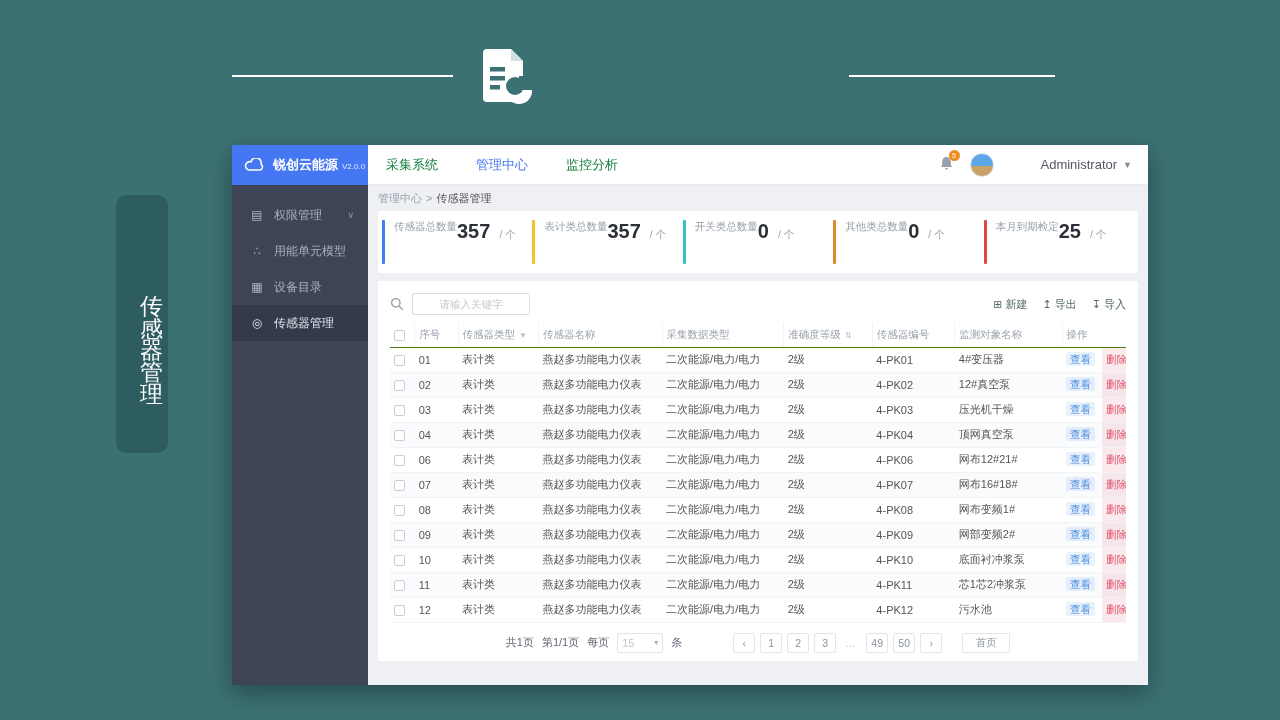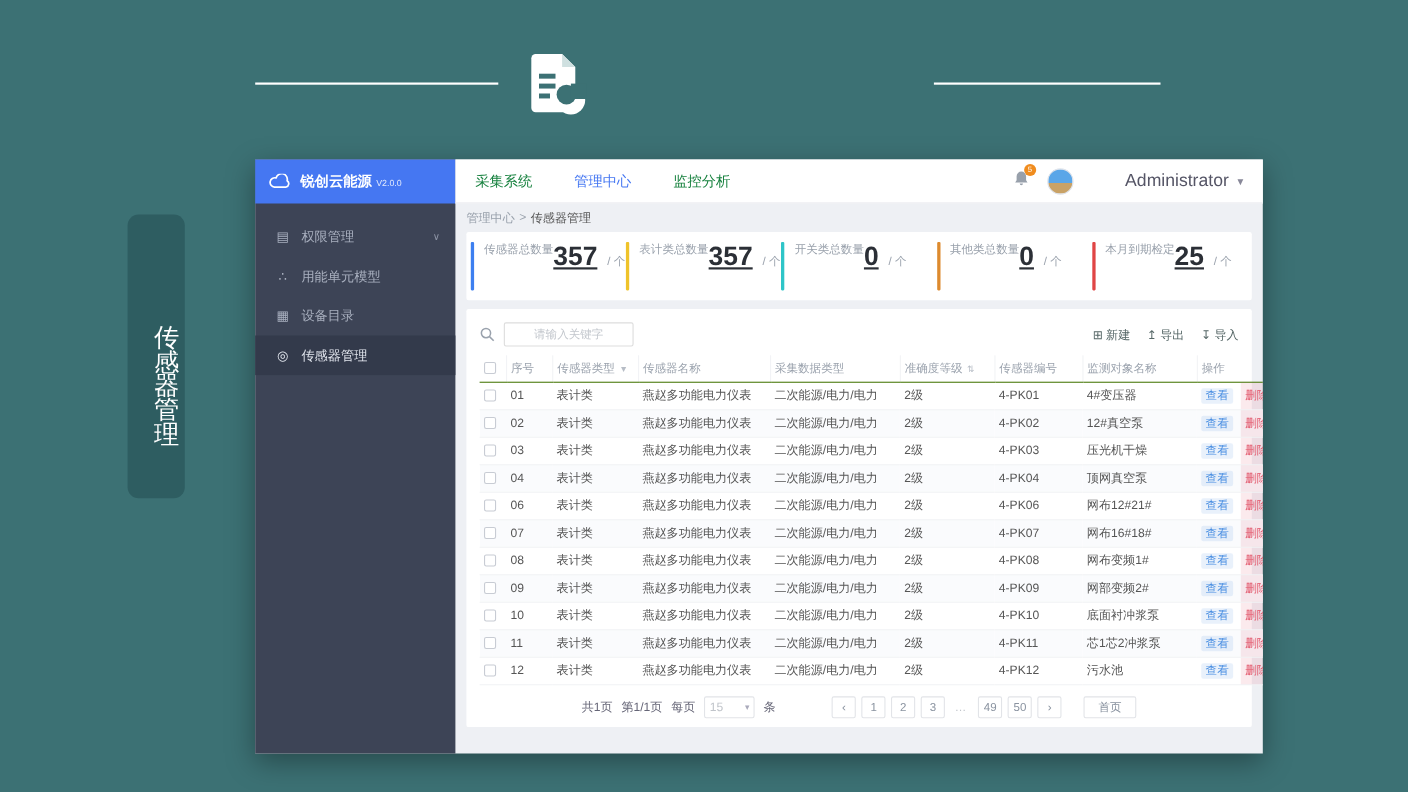--- a/index.html
+++ b/index.html
@@ -25,21 +25,21 @@
     writing-mode:vertical-rl; text-orientation:upright;
     font-size:23px; letter-spacing:22px; padding-top:16px; text-align:left;
     margin:0 auto; display:flex; justify-content:center;
   }
   
   .window {
     position:absolute; left:232px; top:145px; width:916px; height:540px;
     background:#eef0f4; box-shadow:0 8px 24px rgba(0,0,0,.35); display:flex;
   }
   
-  .sidebar { width:182px; height:100%; background:#3d4456; flex:none; }
+  .sidebar { width:136px; height:100%; background:#3d4456; flex:none; }
   .logo {
     height:40px; background:#4577f2; display:flex; align-items:center;
     padding:0 12px; color:#fff;
   }
   .logo-text { font-size:13px; font-weight:bold; margin-left:7px; white-space:nowrap; }
   .logo-ver { font-size:8px; color:rgba(255,255,255,.85); margin-left:4px; margin-top:3px; }
   .menu { padding-top:12px; }
   .menu-item {
     height:36px; display:flex; align-items:center; padding:0 14px 0 16px;
     color:#a9b0bf; font-size:12px; cursor:pointer;
@@ -61,37 +61,37 @@
     position:absolute; top:-5px; right:-6px; width:11px; height:11px;
     background:#f08c1e; border-radius:50%; color:#fff; font-size:7px;
     display:flex; align-items:center; justify-content:center;
   }
   .avatar {
     width:24px; height:24px; border-radius:50%;
     background:linear-gradient(#5aa6e8 55%, #c8a express 55%);
     background:linear-gradient(#5aa6e8 55%, #c9a266 55%);
     border:1px solid #dfe3ea; margin-right:8px; cursor:pointer;
   }
-  .user-name { font-size:16px; color:#556; cursor:pointer;margin-left:39px; }
+  .user-name { font-size:13px; color:#556; cursor:pointer;margin-left:39px; }
   .user-caret { font-size:9px; color:#889; margin-left:6px; cursor:pointer; }
   
   .content { flex:1; padding:0 10px 8px; overflow:hidden; }
   .breadcrumb { height:26px; display:flex; align-items:center; font-size:11px; color:#98a0ab; }
   .breadcrumb .cur { color:#555; }
   .breadcrumb span { margin-right:4px; }
   .stats-card {
     background:#fff; height:62px; border-radius:2px; display:flex;
     padding:9px 4px; margin-bottom:8px;
   }
   .stat { flex:1; display:flex; }
   .stat-bar { width:3px; border-radius:1px; flex:none; }
   .stat-body { padding-left:9px; display:flex; flex-direction:row; justify-content:space-between; }
   .stat-label { font-size:10.5px; color:#98a0ab; }
   .stat-valrow { display:flex; align-items:baseline; }
-  .stat-value { font-size:24px; font-weight:bold; color:#2b2f36;text-decoration:underline; }
+  .stat-value { font-size:20px; font-weight:bold; color:#2b2f36; }
   .stat-unit { font-size:10.5px; color:#9aa2ad; margin-left:9px; }
   
   .panel { background:#fff; border-radius:2px; padding:10px 12px 8px; }
   .toolbar { display:flex; align-items:center; height:26px; margin-bottom:6px; }
   .search-icon { margin-right:8px; display:flex; }
   .search-input {
     width:118px; height:22px; border:1px solid #ddd; border-radius:2px;
     font-size:10.5px; color:#555; text-align:center; outline:none;
     font-family:inherit;
   }

